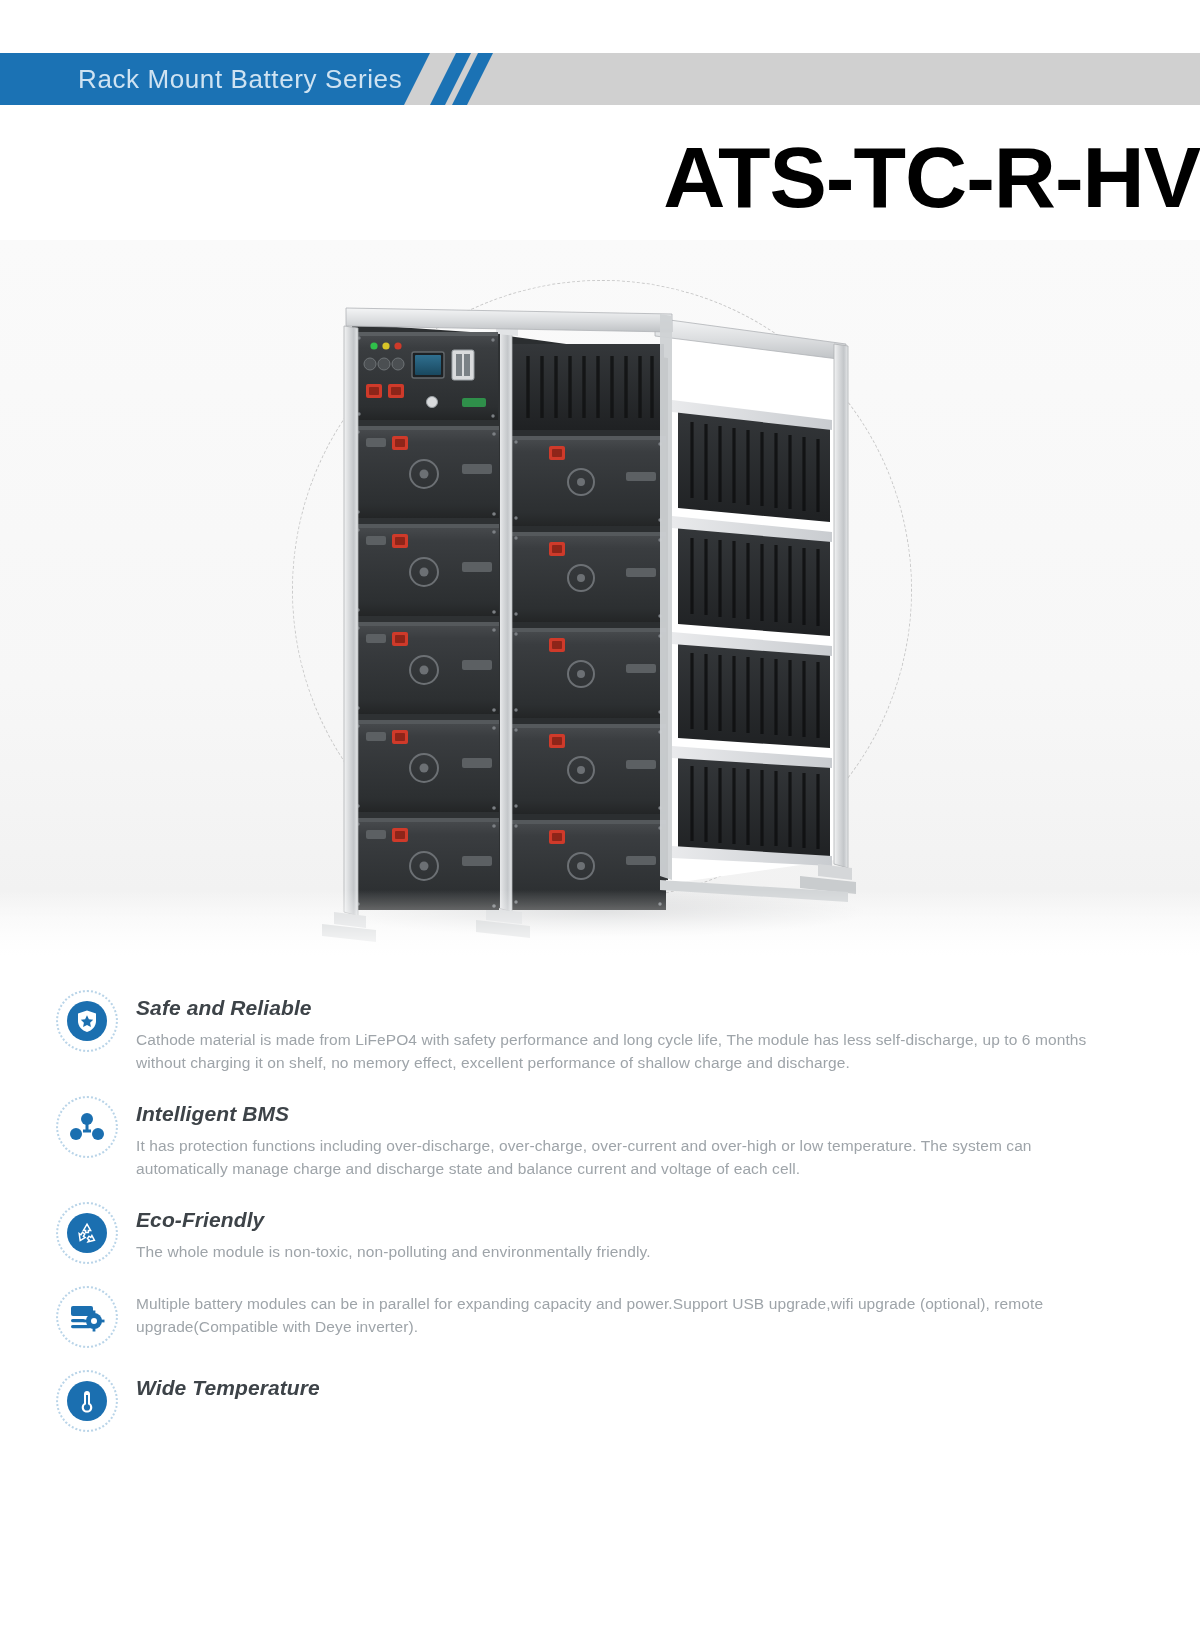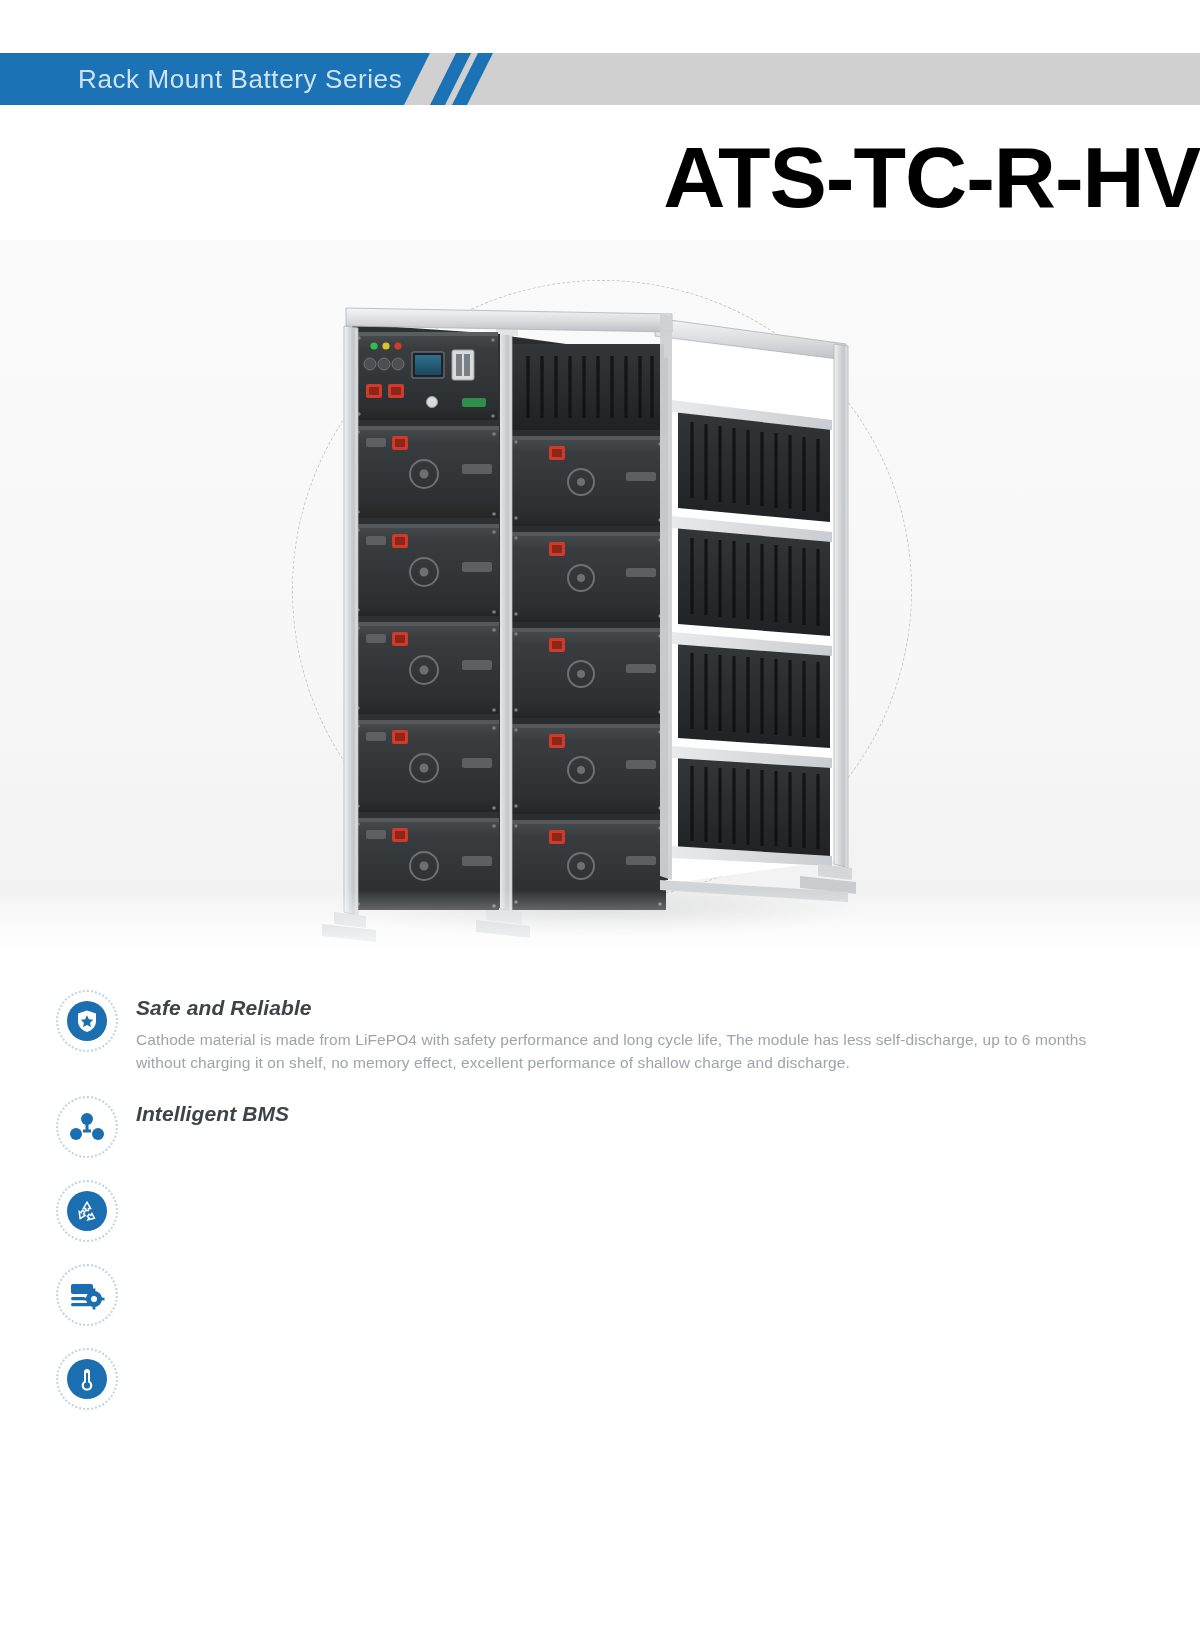--- a/index.html
+++ b/index.html
@@ -504,33 +504,38 @@
           <svg width="34" height="30" viewBox="0 0 34 30">
             <circle cx="17" cy="7" r="6" fill="#1b6fb0"></circle>
             <circle cx="6" cy="22" r="6" fill="#1b6fb0"></circle>
             <circle cx="28" cy="22" r="6" fill="#1b6fb0"></circle>
             <path d="M17 11 L17 18 M13 19 L21 19" stroke="#1b6fb0" stroke-width="3" fill="none"></path>
           </svg>
         </div>
       </div>
       <div class="f-body">
         <div class="f-title">Intelligent BMS</div>
+        <div class="f-desc">It has protection functions including over-discharge, over-charge, over-current and over-high or low temperature. The system can automatically manage charge and discharge state and balance current and voltage of each cell.</div>
       </div>
     </div>
 
     <div class="feature">
       <div class="f-icon">
         <div class="ring"></div>
         <div class="disc">
           <svg width="26" height="26" viewBox="0 0 26 26">
             <path d="M13 4.2 L16.6 10.4 L14.4 10.4 L14.4 12.4 L11.6 12.4 L11.6 10.4 L9.4 10.4 Z" fill="none" stroke="#ffffff" stroke-width="1.5"></path>
             <path d="M6.2 20.6 L5.2 13.6 L7.0 14.8 L8.4 12.4 L10.8 13.9 L9.4 16.3 L11.2 17.4 Z" fill="none" stroke="#ffffff" stroke-width="1.5"></path>
             <path d="M20.4 20.2 L14.0 21.8 L15.1 19.9 L13.4 18.6 L15.0 16.2 L16.8 17.5 L17.9 15.6 Z" fill="none" stroke="#ffffff" stroke-width="1.5"></path>
           </svg>
         </div>
+      </div>
+      <div class="f-body">
+        <div class="f-title">Eco-Friendly</div>
+        <div class="f-desc">The whole module is non-toxic, non-polluting and environmentally friendly.</div>
       </div>
     </div>
 
     <div class="feature">
       <div class="f-icon">
         <div class="ring"></div>
         <div class="disc" style="background:transparent">
           <svg width="36" height="30" viewBox="0 0 36 30">
             <rect x="2" y="4" width="22" height="10" rx="2" fill="#1b6fb0"></rect>
             <rect x="2" y="17" width="14" height="3.2" rx="1.6" fill="#1b6fb0"></rect>
@@ -540,32 +545,34 @@
             <g fill="#1b6fb0">
               <rect x="23.6" y="8.5" width="2.8" height="4"></rect>
               <rect x="23.6" y="25.5" width="2.8" height="4"></rect>
               <rect x="14.5" y="17.6" width="4" height="2.8"></rect>
               <rect x="31.5" y="17.6" width="4" height="2.8"></rect>
             </g>
           </svg>
         </div>
       </div>
       <div class="f-body">
+        <div class="f-desc">Multiple battery modules can be in parallel for expanding capacity and power.Support USB upgrade,wifi upgrade (optional), remote upgrade(Compatible with Deye inverter).</div>
       </div>
     </div>
 
     <div class="feature">
       <div class="f-icon">
         <div class="ring"></div>
         <div class="disc">
           <svg width="24" height="26" viewBox="0 0 24 26">
             <path d="M12 3 C10.3 3 9 4.3 9 6 L9 15.2 C7.6 16.1 6.7 17.7 6.7 19.4 C6.7 22.3 9.1 24.6 12 24.6 C14.9 24.6 17.3 22.3 17.3 19.4 C17.3 17.7 16.4 16.1 15 15.2 L15 6 C15 4.3 13.7 3 12 3 Z" fill="#ffffff"></path>
             <circle cx="12" cy="19.4" r="3.1" fill="#1b6fb0"></circle>
             <rect x="11" y="7" width="2" height="11" fill="#1b6fb0"></rect>
           </svg>
         </div>
       </div>
       <div class="f-body">
+        <div class="f-title">Wide Temperature</div>
       </div>
     </div>
 
   </div>
 </div>
 
 </body></html>

